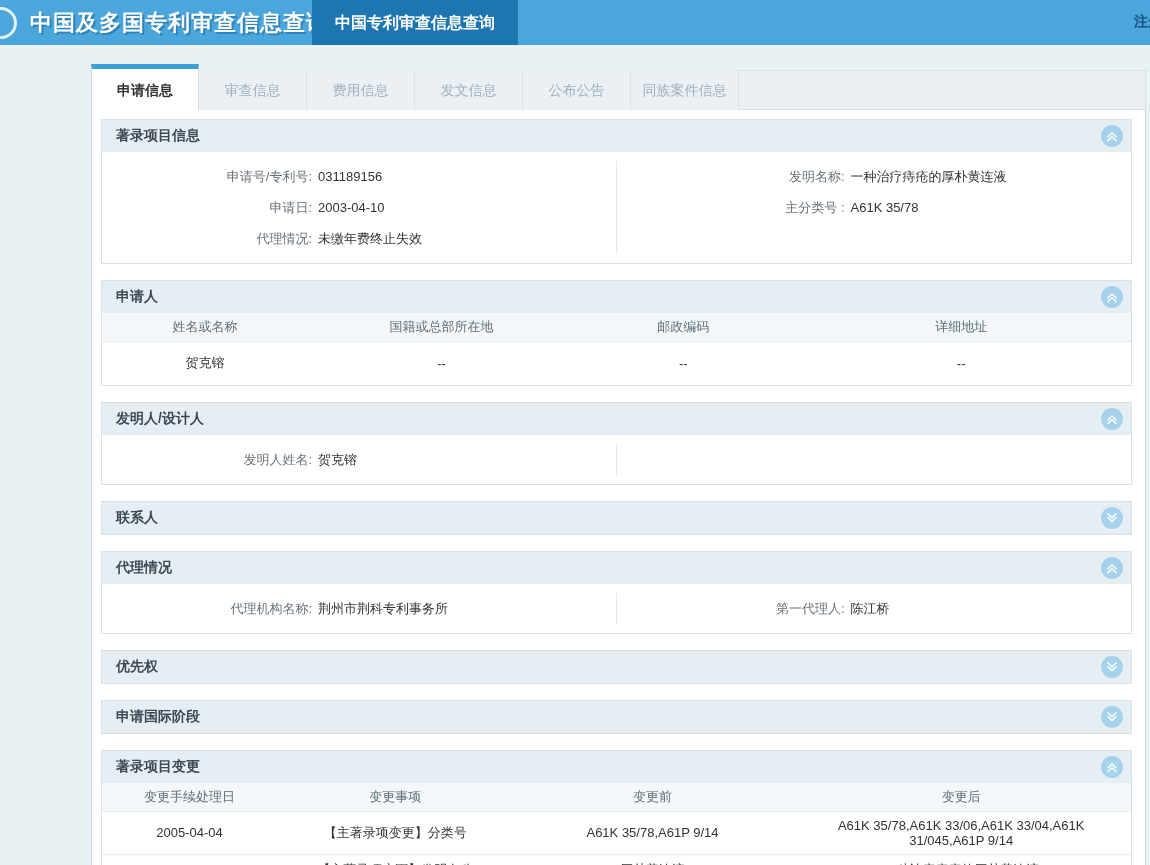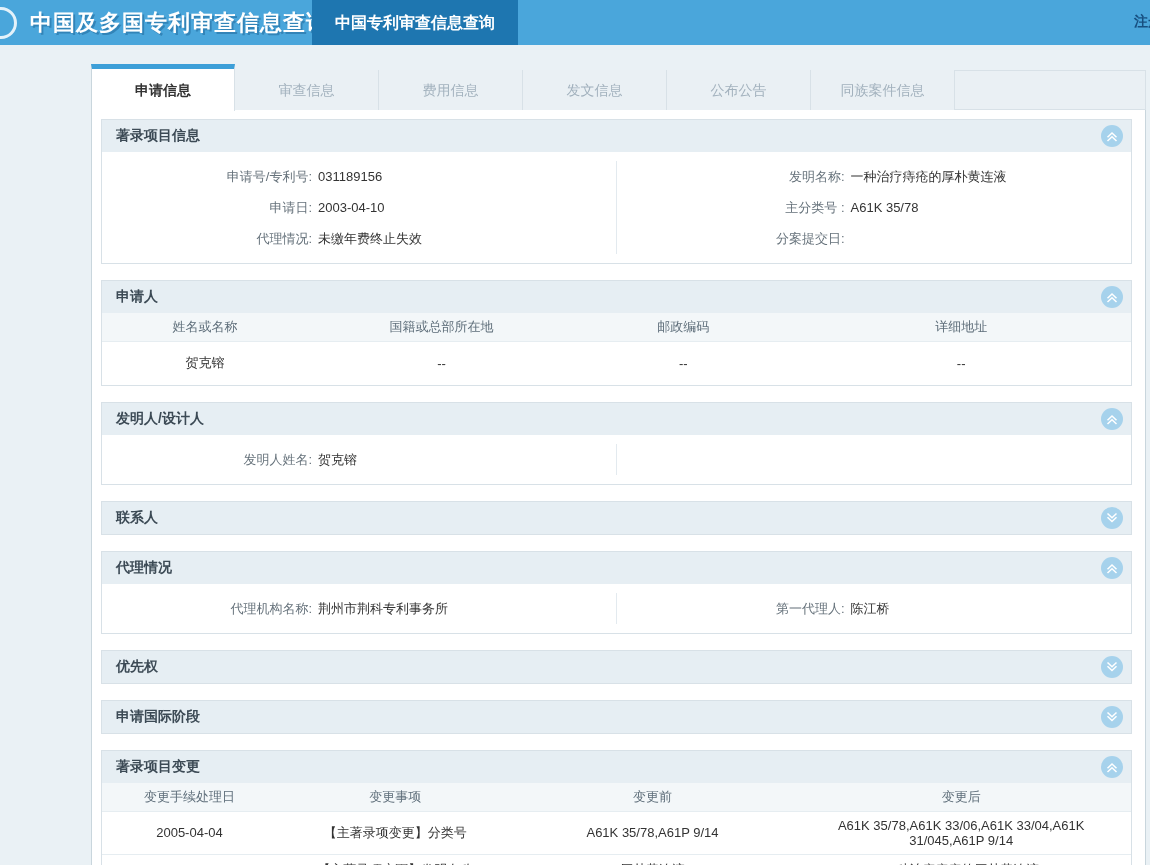--- a/index.html
+++ b/index.html
@@ -18,21 +18,21 @@
   .logo-circle{position:absolute;left:-15px;top:7px;width:32px;height:32px;border:3px solid rgba(255,255,255,.85);border-radius:50%;}
   .app-title{position:absolute;left:30px;top:8px;font-size:22px;font-weight:bold;color:#fff;letter-spacing:1px;text-shadow:2px 2px 0 rgba(35,110,160,.6);white-space:nowrap;}
   .nav-tab{position:absolute;top:0;height:45px;line-height:45px;color:#fff;font-size:16px;font-weight:bold;text-align:center;white-space:nowrap;cursor:pointer;}
   .nav-tab.active{left:312px;width:206px;background:var(--brand-active);}
   .nav-tab.plain{left:520px;padding:0 16px;}
   .register-link{position:absolute;right:-12px;top:13px;color:var(--register);font-size:14px;font-weight:bold;white-space:nowrap;cursor:pointer;}
 
   
   .tabstrip{position:absolute;left:91px;right:4px;top:70px;height:40px;background:var(--tab-inactive-bg);border:1px solid var(--border);z-index:3;}
   .tabs{display:flex;height:40px;margin-top:-1px;}
-  .tab{width:144px;text-align:center;font-size:14px;cursor:pointer;}
+  .tab{width:108px;text-align:center;font-size:14px;cursor:pointer;}
   .tab.active{margin-top:-6px;height:47px;line-height:42px;background:#fff;border-top:5px solid var(--tab-active-border);border-left:1px solid var(--panel-border);border-right:1px solid var(--border);color:#333;font-weight:600;margin-left:-1px;z-index:4;position:relative;}
   .tab.inactive{height:40px;line-height:40px;color:var(--tab-inactive-text);border-right:1px solid var(--border);background:var(--tab-inactive-bg);}
 
   
   .panel{position:absolute;left:91px;right:4px;top:110px;bottom:0;background:#fff;border-left:1px solid var(--panel-border);border-right:1px solid var(--panel-border);z-index:1;padding:9px 13px 0 9px;}
 
   .section{border:1px solid var(--border);margin-bottom:16px;background:#fff;}
   .section-header{height:32px;background:var(--section-header-bg);display:flex;align-items:center;justify-content:space-between;padding:0 8px 0 14px;cursor:pointer;}
   .section-title{font-size:14px;font-weight:bold;color:var(--section-title);}
   .collapse-btn{width:22px;height:22px;display:block;cursor:pointer;}
@@ -104,24 +104,20 @@
           </div>
         <div class="fcell">
             <span class="lbl r2">主分类号 :</span>
             <span class="val">A61K 35/78</span>
           </div>
       </div>
       <div class="frow">
         <div class="fcell lft">
             <span class="lbl">代理情况:</span>
             <span class="val">未缴年费终止失效</span>
-          </div>
-        <div class="fcell">
-            <span class="lbl r2">分案提交日:</span>
-            <span class="val"></span>
           </div>
       </div>
     </div>
   </div>
 
   <div class="section">
     <div class="section-header">
       <span class="section-title">申请人</span>
       <span class="collapse-btn">
         <svg width="22" height="22" viewBox="0 0 22 22">

